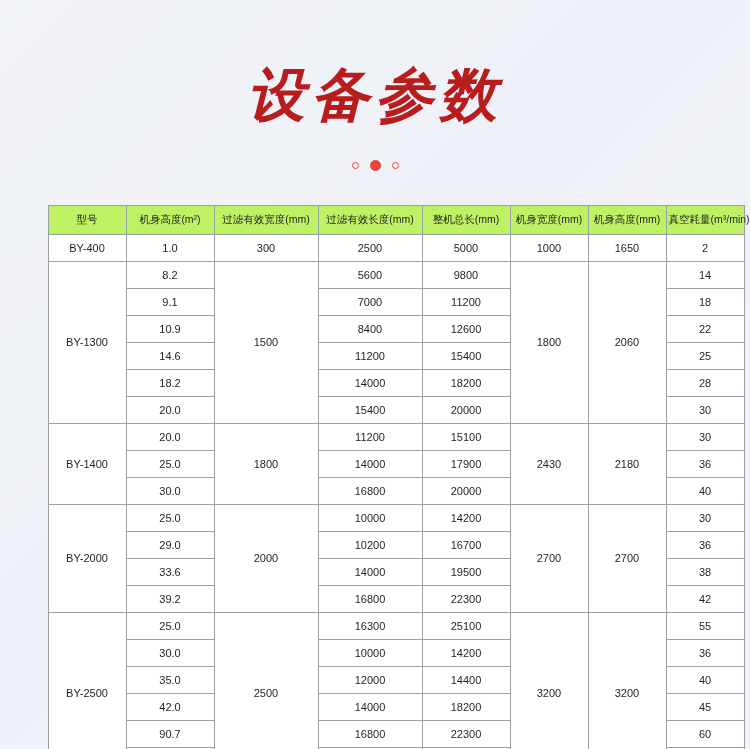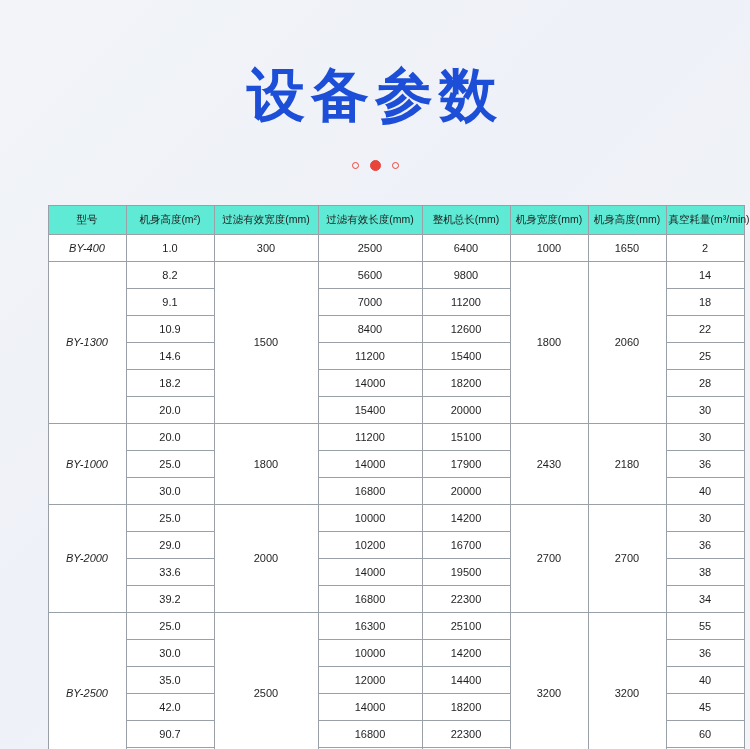--- a/index.html
+++ b/index.html
@@ -19,23 +19,24 @@
     width: 750px;
     height: 749px;
     box-sizing: border-box;
   }
   .title {
     text-align: center;
     font-family: "DejaVu Sans", sans-serif;
     font-size: 58px;
     font-weight: bold;
     letter-spacing: 6px;
-    color: #1d4ed8;
+    color: #b91c1c;
     padding-top: 62px;
     line-height: 1.15;
+    font-style: italic;
   }
   .dots {
     display: flex;
     justify-content: center;
     align-items: center;
     gap: 11px;
     margin-top: 30px;
     height: 14px;
   }
   .dot {
@@ -69,27 +70,26 @@
     font-size: 11px;
     color: #1f1f1f;
     height: 26px;
     padding: 0 2px;
     font-weight: normal;
     background: #fff;
   }
   table.spec thead th {
     font-size: 10.5px;
     height: 28px;
-    background: #5eead4;
+    background: #bef264;
     font-weight: normal;
     white-space: nowrap;
   }
   .model-cell {
     font-size: 11px;
-    font-style: italic;
   }
   .col-0 { width: 78px; }
   .col-1 { width: 88px; }
   .col-2 { width: 104px; }
   .col-3 { width: 104px; }
   .col-4 { width: 88px; }
   .col-5 { width: 78px; }
   .col-6 { width: 78px; }
   .col-7 { width: 78px; }
 </style>
@@ -129,21 +129,21 @@
           <th>机身高度(mm)</th>
           <th>真空耗量(m³/min)</th>
         </tr>
       </thead>
       <tbody id="spec-body">
           <tr>
             <td class="model-cell" rowspan="1">BY-400</td>
             <td>1.0</td>
             <td rowspan="1">300</td>
             <td>2500</td>
-            <td>6400</td>
+            <td>5000</td>
             <td rowspan="1">1000</td>
             <td rowspan="1">1650</td>
             <td>2</td>
           </tr>
           <tr>
             <td class="model-cell" rowspan="6">BY-1300</td>
             <td>8.2</td>
             <td rowspan="6">1500</td>
             <td>5600</td>
             <td>9800</td>
@@ -175,21 +175,21 @@
             <td>18200</td>
             <td>28</td>
           </tr>
           <tr>
             <td>20.0</td>
             <td>15400</td>
             <td>20000</td>
             <td>30</td>
           </tr>
           <tr>
-            <td class="model-cell" rowspan="3">BY-1000</td>
+            <td class="model-cell" rowspan="3">BY-1400</td>
             <td>20.0</td>
             <td rowspan="3">1800</td>
             <td>11200</td>
             <td>15100</td>
             <td rowspan="3">2430</td>
             <td rowspan="3">2180</td>
             <td>30</td>
           </tr>
           <tr>
             <td>25.0</td>
@@ -222,21 +222,21 @@
           <tr>
             <td>33.6</td>
             <td>14000</td>
             <td>19500</td>
             <td>38</td>
           </tr>
           <tr>
             <td>39.2</td>
             <td>16800</td>
             <td>22300</td>
-            <td>34</td>
+            <td>42</td>
           </tr>
           <tr>
             <td class="model-cell" rowspan="6">BY-2500</td>
             <td>25.0</td>
             <td rowspan="6">2500</td>
             <td>16300</td>
             <td>25100</td>
             <td rowspan="6">3200</td>
             <td rowspan="6">3200</td>
             <td>55</td>

